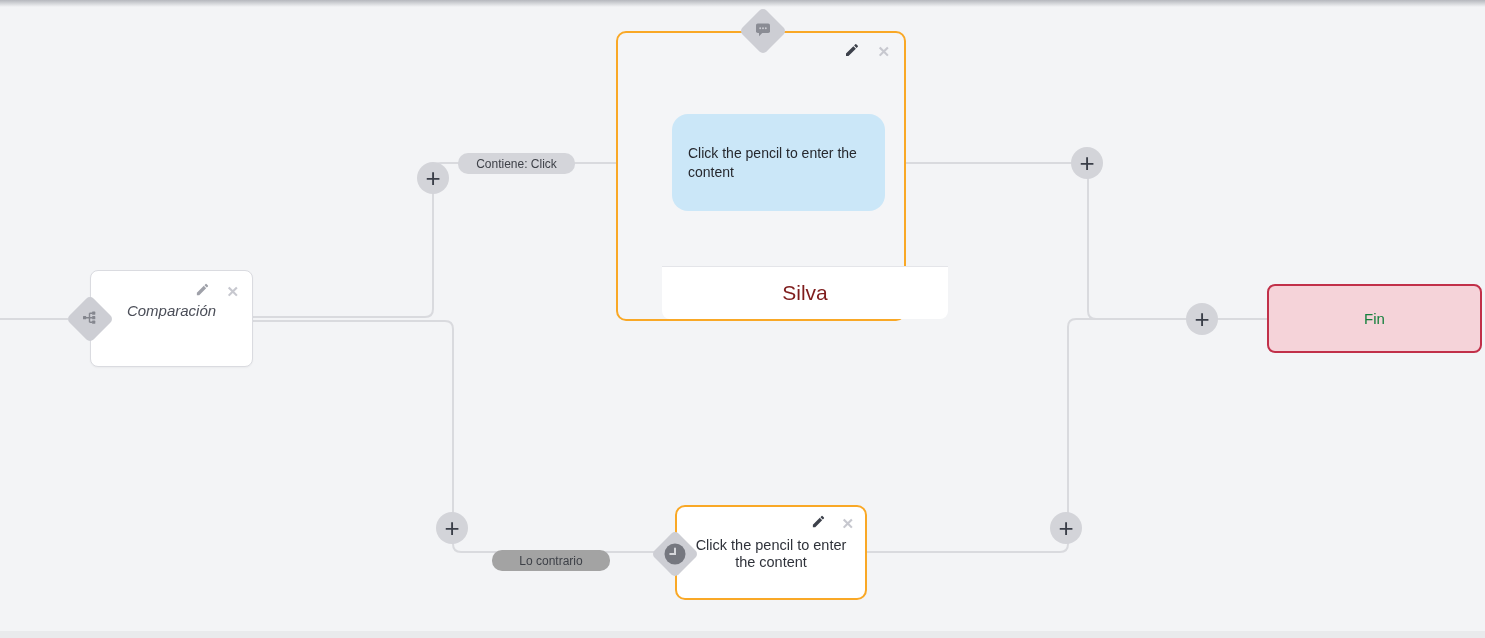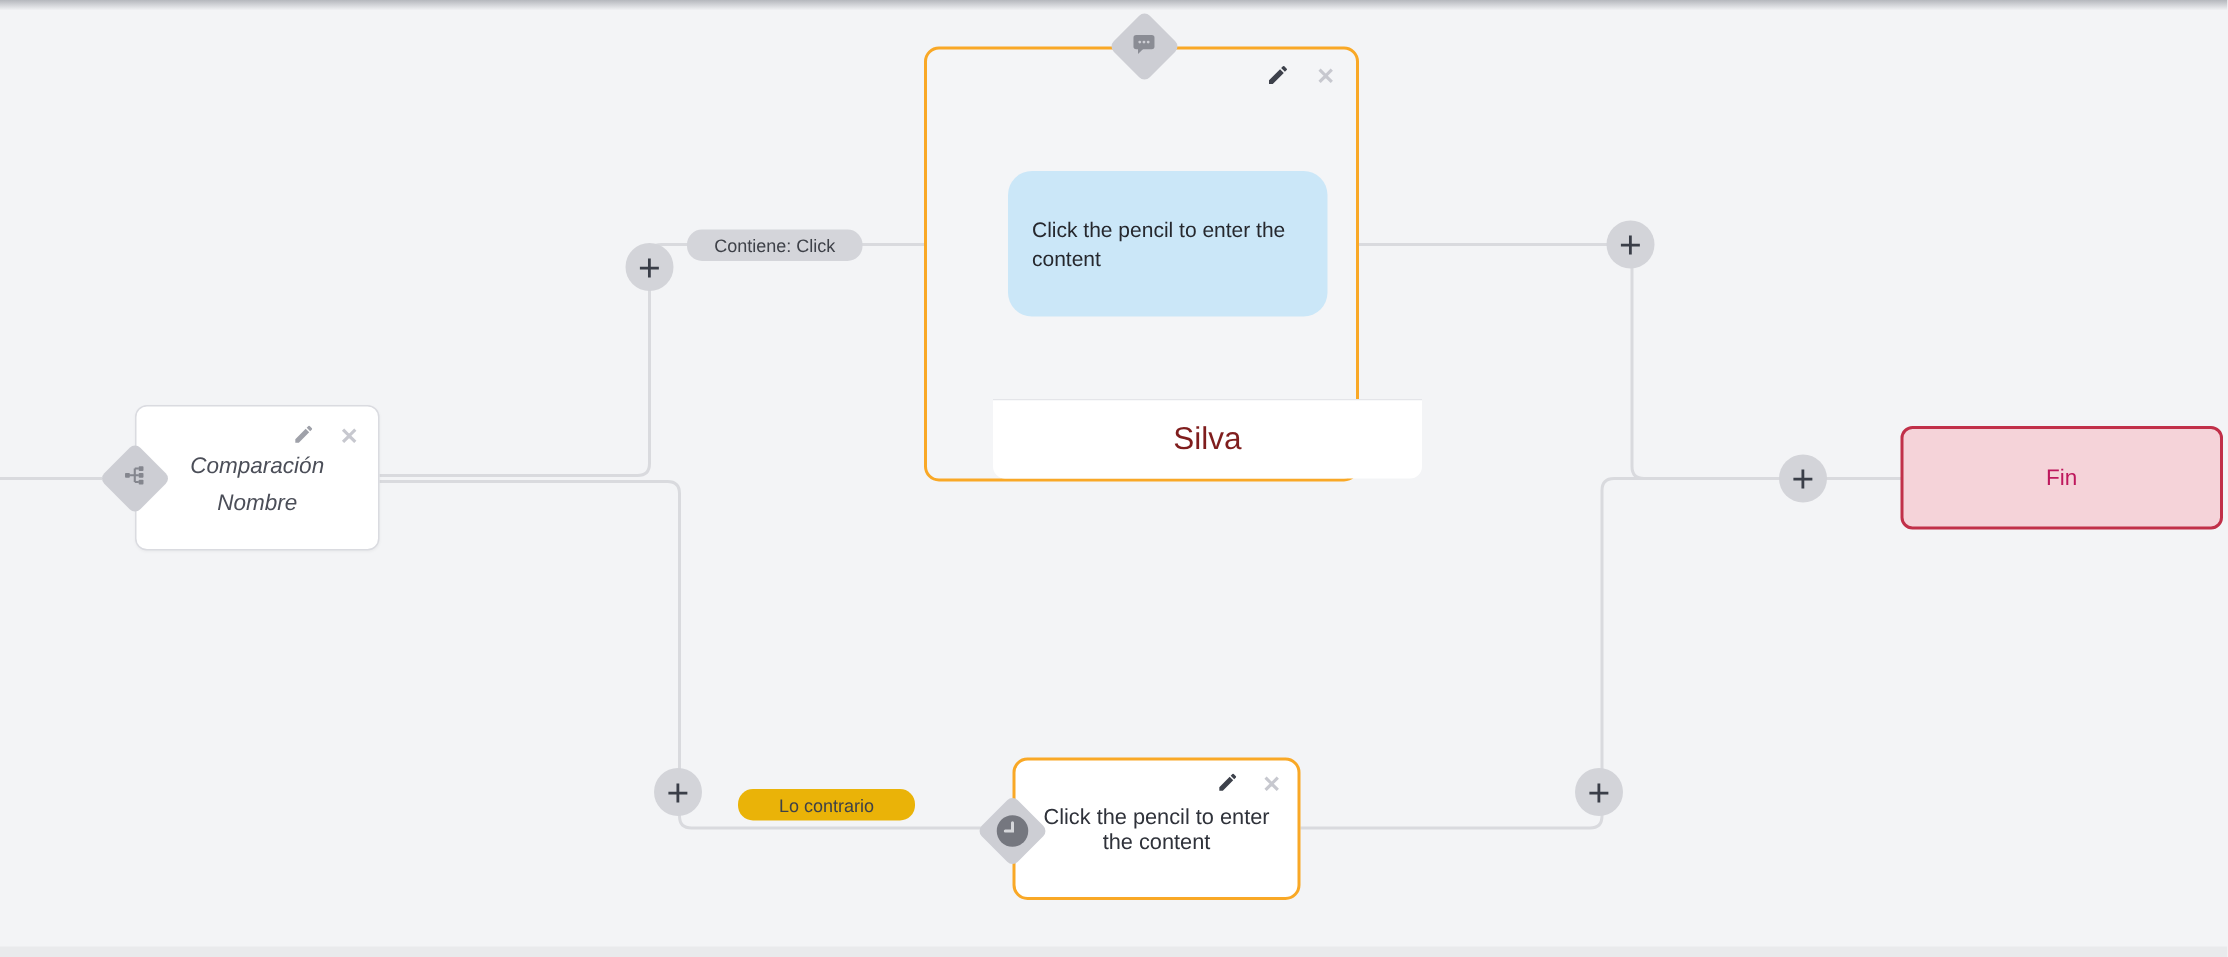--- a/index.html
+++ b/index.html
@@ -47,32 +47,32 @@
 
   
   .delay-node { left:675px; top:505px; width:192px; height:95px; background:#ffffff;
     border:2px solid #f9a826; border-radius:10px; }
   .delay-node .icon-row { top:7px; right:11px; gap:15px; }
   .delay-text { padding:30px 14px 0 14px; text-align:center; font-size:14.5px; line-height:1.2; color:#2f323a; }
 
   
   .end-node { left:1267px; top:284px; width:215px; height:69px; background:#f5d3d9;
     border:2px solid #c13049; display:flex; align-items:center; justify-content:center;
-    font-size:15px; color:#be185d; }
+    font-size:15px; color:#15803d; }
 
   
   .add-btn { position:absolute; width:32px; height:32px; border-radius:50%; background:#d3d4d9;
     border:none; cursor:pointer; color:#3a3e48; font-size:26px; font-weight:400; line-height:30px;
     text-align:center; padding:0; font-family:"Liberation Sans", sans-serif; }
 
   
   .edge-pill { position:absolute; height:21px; border-radius:10px; display:flex; align-items:center;
     justify-content:center; font-size:12px; color:#3e4148; cursor:pointer; }
   .pill-gray { left:458px; top:153px; width:117px; background:#d4d5da; }
-  .pill-white { left:492px; top:526px; width:118px; background:#eab308; }
+  .pill-white { left:492px; top:550px; width:118px; background:#a3a3a3; }
 </style>
 </head>
 <body>
 
 <div class="canvas">
 
   <svg class="edges" width="1485" height="638" viewBox="0 0 1485 638">
     <path d="M 0 319 H 68"></path>
     <path d="M 253 317 H 425 Q 433 317 433 309 V 171 Q 433 163 441 163 H 617"></path>
     <path d="M 253 321 H 445 Q 453 321 453 329 V 544 Q 453 552 461 552 H 676"></path>
@@ -108,21 +108,20 @@
             <path d="M3 17.25V21h3.75L17.81 9.94l-3.75-3.75L3 17.25zM20.71 7.04c.39-.39.39-1.02 0-1.41l-2.34-2.34a1 1 0 0 0-1.41 0l-1.83 1.83 3.75 3.75 1.83-1.83z"></path>
           </svg>
         </span>
       </button>
       <button class="icon-btn close-x">
         <span>✕</span>
       </button>
     </div>
     <div class="condition-title">
       <div>Comparación</div>
-      <div>Nombre</div>
     </div>
   </div>
 
   <div class="node message-node">
     <div class="diamond" style="left:128px; top:-19px;">
       <span>
         <svg width="16" height="16" viewBox="0 0 16 16">
           <rect x="1" y="2.5" width="14" height="9.5" rx="1.8" fill="#8a8c94"></rect>
           <path d="M4 11.5 V15.2 L7.8 11.5 Z" fill="#8a8c94"></path>
           <circle cx="5.2" cy="7.2" r="0.95" fill="#cdced4"></circle>

